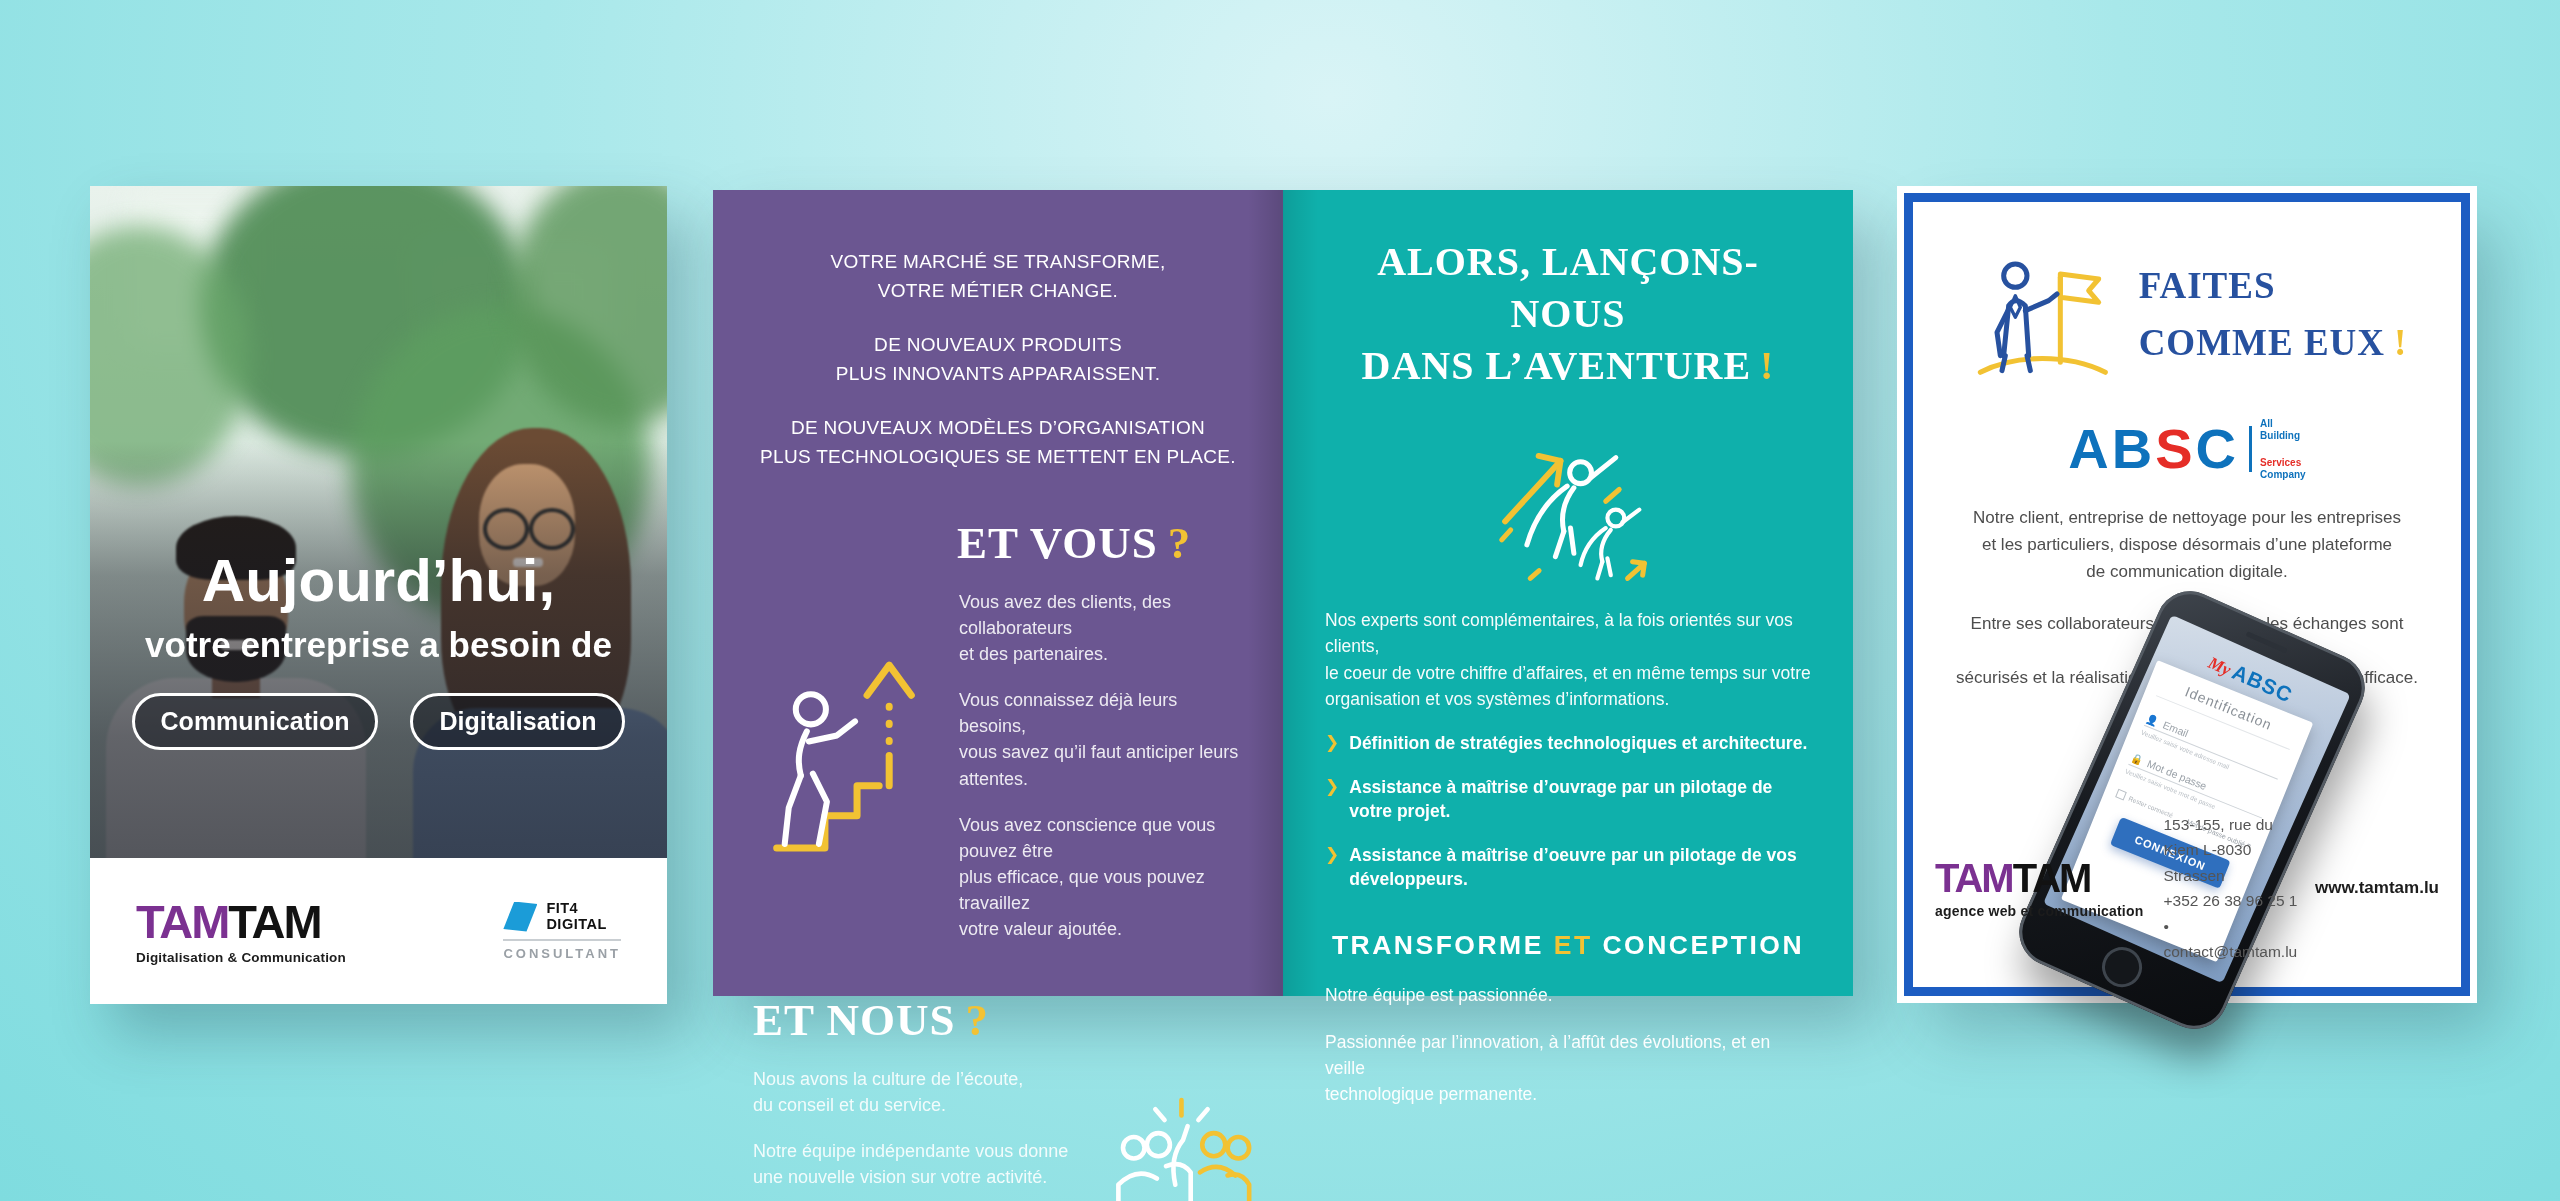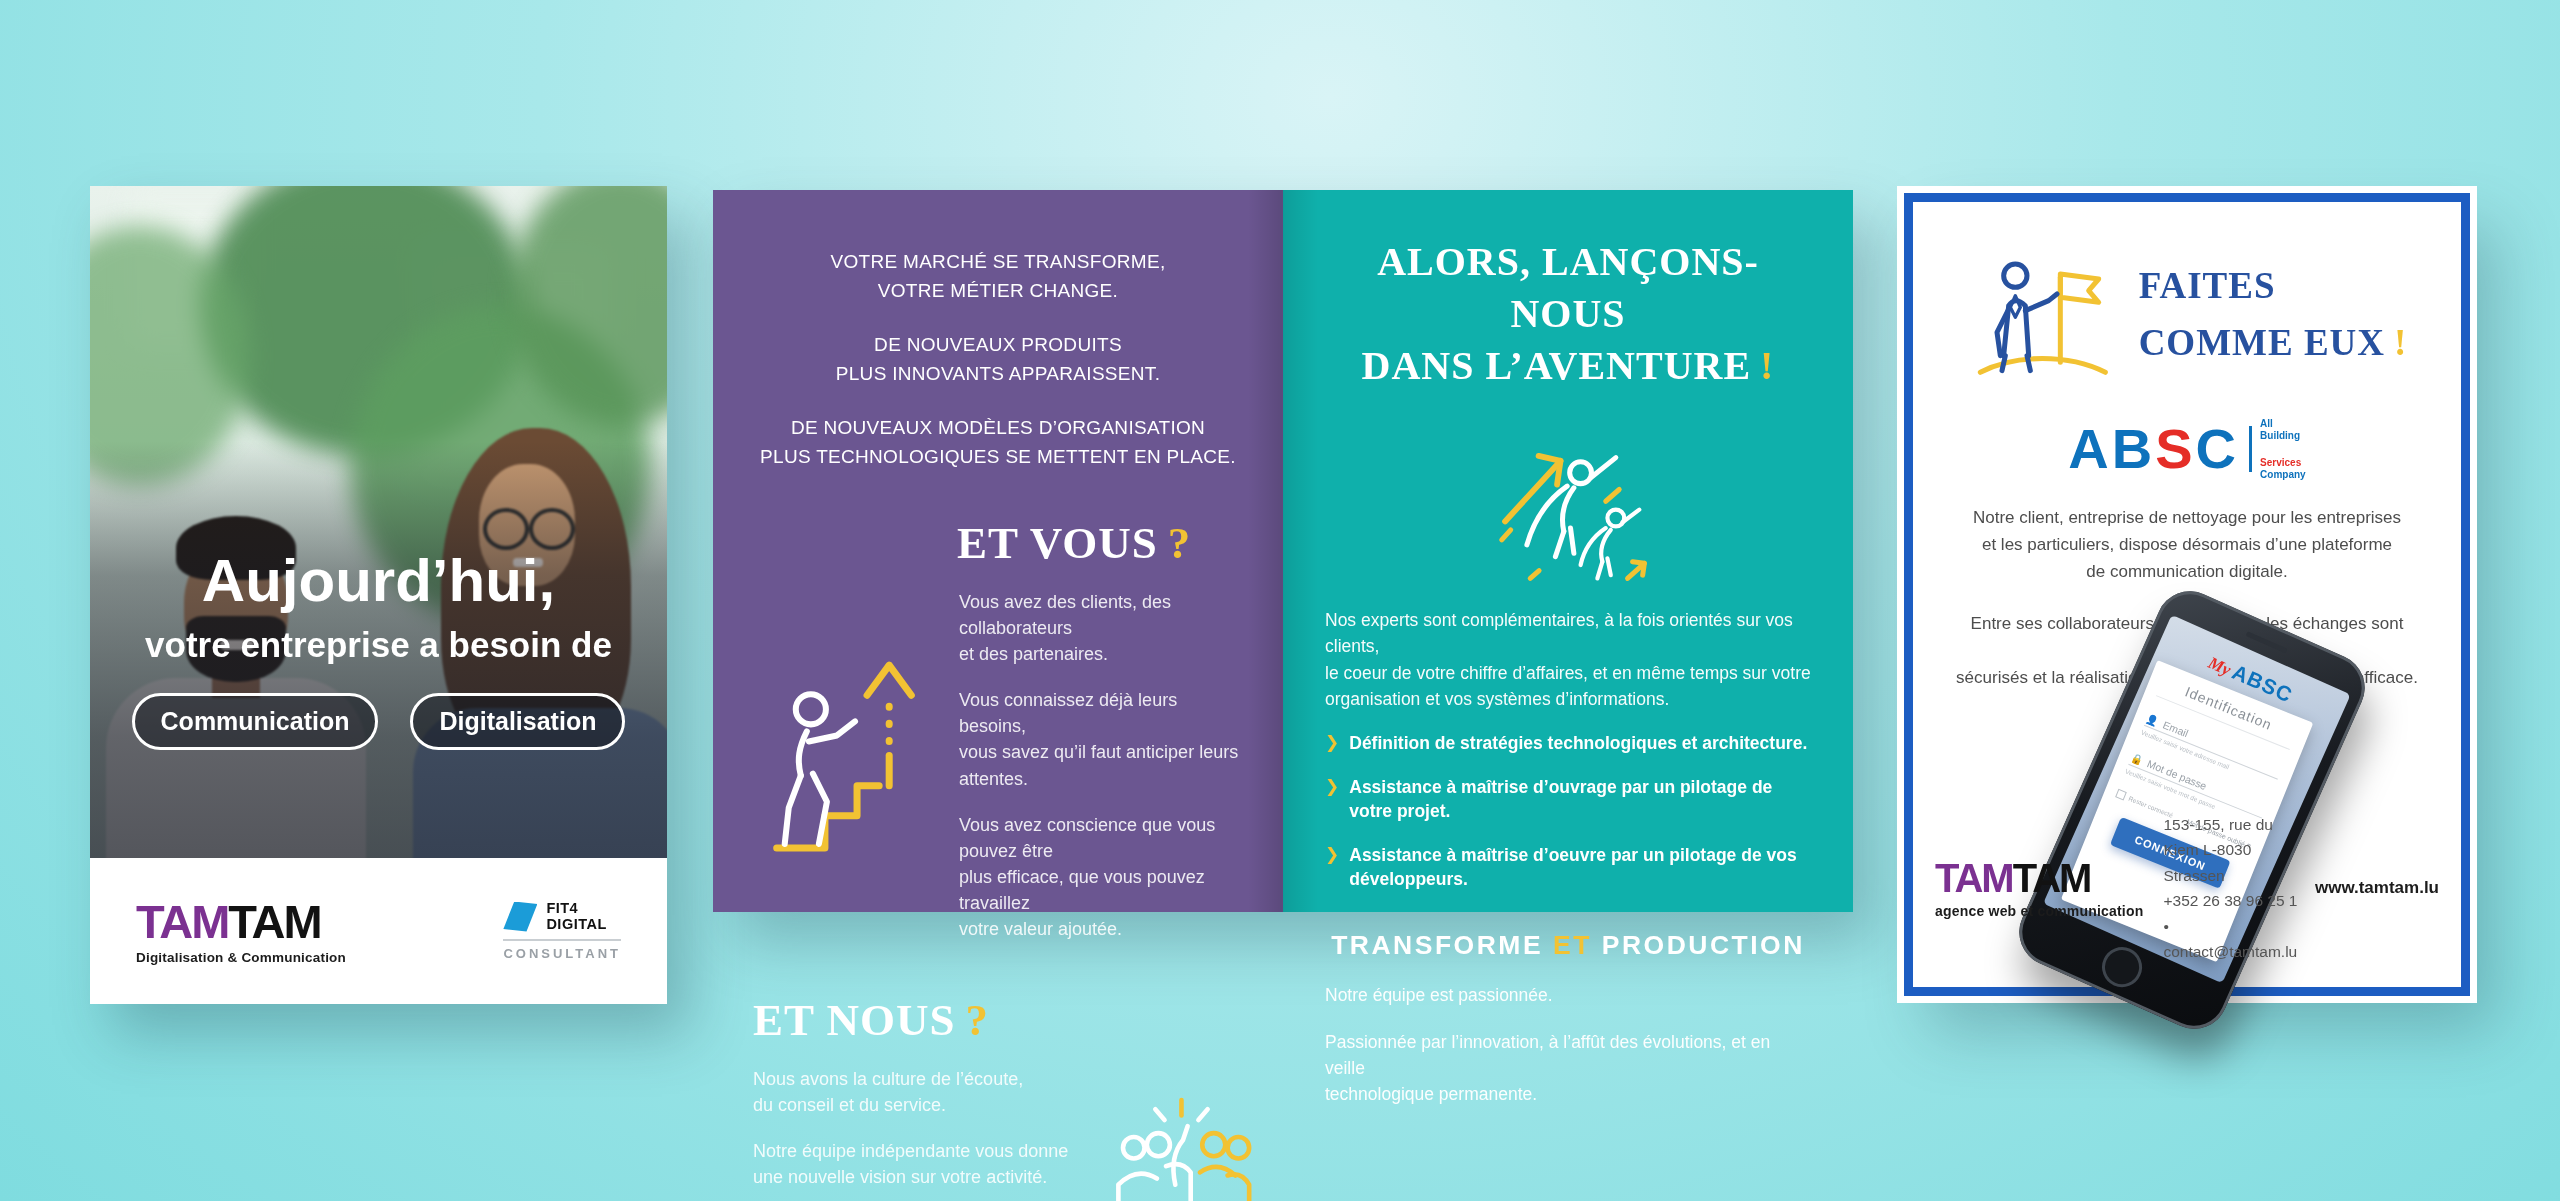--- a/index.html
+++ b/index.html
@@ -53,21 +53,21 @@
   .tam-k{color:#121212;}
   .tamtam .tag{font-size:13.5px;font-weight:700;color:#1c1c1c;margin-top:6px;letter-spacing:.2px;}
   .fit4{display:flex;flex-direction:column;align-items:flex-start;}
   .fit4-row{display:flex;align-items:center;gap:9px;}
   .fit4-glyph{width:34px;height:30px;background:#1b9cd8;clip-path:polygon(32% 0,100% 8%,68% 100%,0 92%);}
   .fit4-txt{font-size:14.5px;font-weight:800;color:#111;line-height:1.1;letter-spacing:.5px;}
   .fit4-div{width:100%;height:2px;background:#c9ced2;margin:7px 0 5px;}
   .fit4-cons{font-size:13px;letter-spacing:3px;color:#9aa0a6;font-weight:600;}
 
   
-  .spread{left:713px;top:190px;width:1140px;height:722px;display:flex;
+  .spread{left:713px;top:190px;width:1140px;height:806px;display:flex;
     box-shadow:22px 30px 55px rgba(25,70,80,.28);}
   .half{position:relative;box-sizing:border-box;color:#fff;}
   .purple{width:570px;background:#6b5691;padding:58px 40px 0;}
   .teal{width:570px;background:#0fb0ab;padding:34px 42px 0;}
   .spread .fold{position:absolute;left:50%;top:0;bottom:0;width:70px;transform:translateX(-50%);
     background:linear-gradient(90deg,rgba(0,0,0,0) 0%,rgba(0,0,0,.14) 48%,rgba(0,0,0,.10) 52%,rgba(0,0,0,0) 100%);pointer-events:none;}
   .intro p{font-size:19px;line-height:1.5;letter-spacing:.3px;text-align:center;margin:0 0 26px;font-weight:500;}
   .serif-h{font-family:"Liberation Serif","DejaVu Serif",serif;font-weight:700;font-size:45px;letter-spacing:1px;}
   .qmark{color:#f2c233;margin-left:10px;}
   .etvous{display:flex;margin-top:46px;}
@@ -312,21 +312,21 @@
       <div class="bullet">
           <span class="chev">❯</span>
           <span>Assistance à maîtrise d’ouvrage par un pilotage de votre projet.</span>
         </div>
       <div class="bullet">
           <span class="chev">❯</span>
           <span>Assistance à maîtrise d’oeuvre par un pilotage de vos développeurs.</span>
         </div>
 
       <div class="teal-h2" style="margin-top:38px;">
-        <span>TRANSFORME </span><span class="et-y">ET</span><span> PRODUCTION</span>
+        <span>TRANSFORME </span><span class="et-y">ET</span><span> CONCEPTION</span>
       </div>
       <p class="tp">Notre équipe est passionnée.</p>
       <p class="tp preline">Passionnée par l’innovation, à l’affût des évolutions, et en veille
 technologique permanente.</p>
 
     </div>
     <div class="fold"></div>
   </div>
 
   <div class="panel client">

